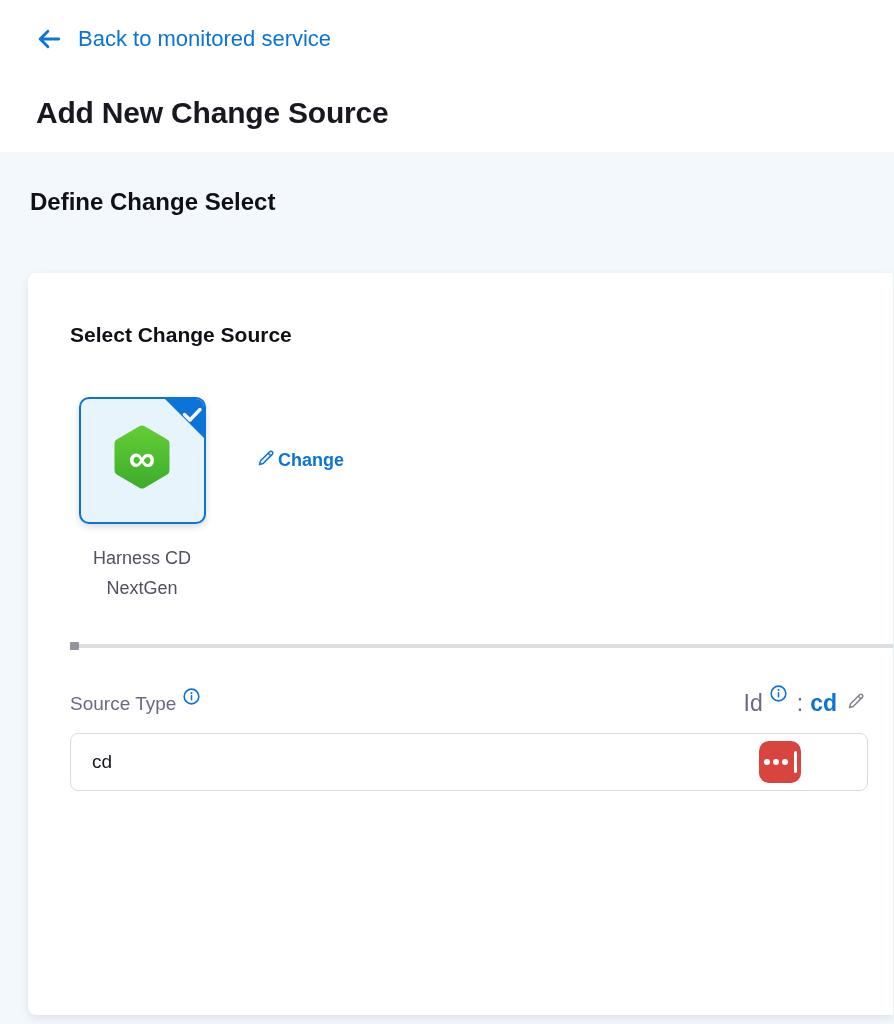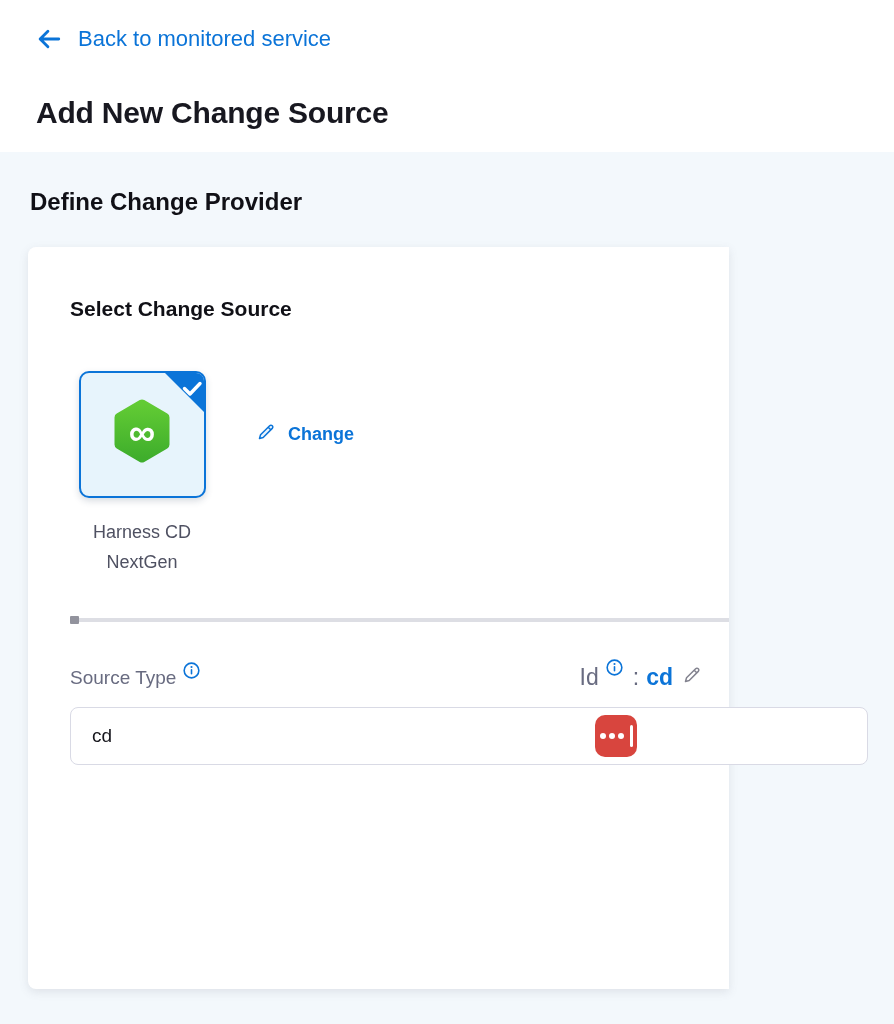--- a/index.html
+++ b/index.html
@@ -25,22 +25,22 @@
     letter-spacing: -0.2px;
   }
   
   .content { background: #f3f8fc; height: 872px; padding-top: 36px; }
   .section-title {
     margin: 0 0 0 30px;
     font-size: 24px; font-weight: 700; color: #101016; line-height: 28px;
   }
   
   .card {
-    margin: 31px 0 0 28px;
-    width: 701px; height: 742px;
+    margin: 57px 0 0 28px;
+    width: 865px; height: 742px;
     background: #ffffff;
     border-radius: 8px 0 0 8px;
     box-shadow: 0 3px 10px rgba(96, 97, 112, 0.14);
     padding: 50px 26px 0 42px;
     position: relative;
   }
   .card-title { margin: 0; font-size: 21px; font-weight: 700; color: #101016; line-height: 24px; }
 
   
   .provider-row { display: flex; align-items: center; margin-top: 48px; height: 58px; }
@@ -63,21 +63,21 @@
     box-shadow: 0 3px 7px rgba(40, 60, 90, 0.18);
     display: flex; align-items: center; justify-content: center;
     cursor: pointer; overflow: hidden;
   }
   .tile-corner { position: absolute; top: -2px; right: -2px; }
   .tile-label {
     margin-top: 19px; font-size: 18px; line-height: 30px;
     color: #4f5162; text-align: center; max-width: 140px;
   }
   .change-link {
-    display: inline-flex; align-items: center; gap: 11px;
+    display: inline-flex; align-items: center; gap: 1px;
     margin-left: 42px; margin-top: 50px;
     color: #0b74d8; font-size: 18px; font-weight: 600;
     text-decoration: none; cursor: pointer; justify-content: flex-end;
   }
 
   
   .hscrollbar {
     margin-top: 44px; margin-right: -26px; height: 4px;
     background: #dddee4; position: relative; cursor: pointer;
   }
@@ -123,21 +123,21 @@
         <svg width="26" height="26" viewBox="0 0 24 24" fill="none">
           <path d="M21 12 H4.5 M11 4.8 L3.8 12 L11 19.2" stroke="#0b74d8" stroke-width="2.6" stroke-linecap="round" stroke-linejoin="round"></path>
         </svg>
       </span>
       <span>Back to monitored service</span>
     </a>
     <h1 class="page-title">Add New Change Source</h1>
   </header>
 
   <section class="content">
-    <h2 class="section-title">Define Change Provider</h2>
+    <h2 class="section-title">Define Change Select</h2>
 
     <div class="card">
       <h3 class="card-title">Select Change Source</h3>
 
 
       <div class="tile-row">
         <div class="tile-col">
           <div class="tile">
             <span class="tile-corner">
               <svg width="47" height="47" viewBox="0 0 47 47">

